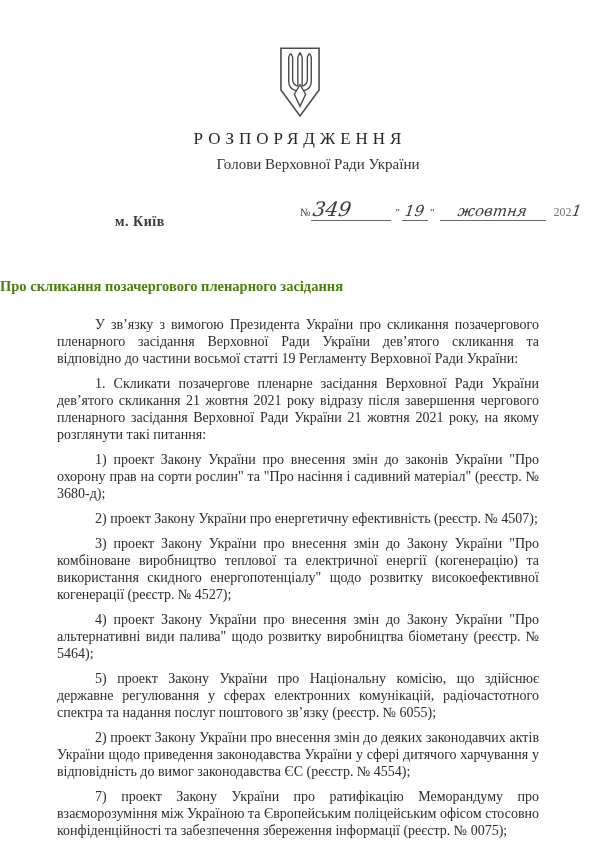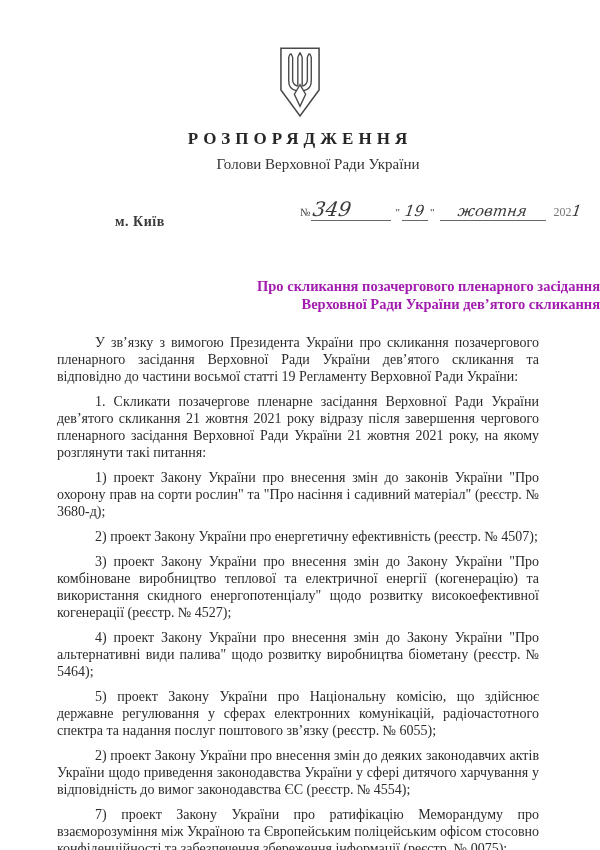--- a/index.html
+++ b/index.html
@@ -10,21 +10,21 @@
     background: #ffffff;
     color: #2b2b2b;
     font-family: "Liberation Serif", serif;
     overflow: hidden;
     box-sizing: border-box;
   }
   .header { text-align: center; padding-top: 46px; }
   .emblem { display: inline-block; line-height: 0; }
   .doc-title {
     margin-top: 5px;
-    font-size: 17px; font-weight: bold;
+    font-size: 17px; font-weight: normal;
     letter-spacing: 5px;
     color: #262626;
   }
   .doc-subtitle {
     margin-top: 7px;
     font-size: 15px;
     color: #333333;
     padding-left: 36px;
   }
   .dateline {
@@ -60,24 +60,24 @@
     color: #3a3a3a;
     display: inline-block;
     transform: skewX(-8deg);
   }
   .hand.big { font-size: 20px; }
   .hand.mid { font-size: 15px; }
   .quote { font-size: 11px; color: #3a3a3a; padding: 0 2px; }
   .year { font-size: 12px; color: #737373; margin-left: 5px; }
   .heading {
     margin-top: 44px;
-    text-align: right;
+    text-align: left;
     font-size: 14.5px; font-weight: bold;
     line-height: 1.25;
-    color: #a21caf;
+    color: #4d7c0f;
   }
   .body-text {
     margin: 21px 53px 0 57px;
     font-size: 14px;
     line-height: 17px;
     text-align: justify;
   }
   .body-text .para {
     margin: 0 8px 8px 0;
     text-indent: 38px;
@@ -115,21 +115,20 @@
     <span class="numdate">
       <span class="num-sign">№</span><span class="blank number"><span class="hand big">349</span></span>
       <span class="quote">"</span><span class="blank day"><span class="hand mid">19</span></span><span class="quote">"</span>
       <span class="blank month"><span class="hand mid">жовтня</span></span>
       <span class="year">202</span><span class="hand mid">1</span>
     </span>
   </div>
 
   <div class="heading">
     <div>Про скликання позачергового пленарного засідання</div>
-    <div>Верховної Ради України дев’ятого скликання</div>
   </div>
 
   <div class="body-text">
       <p class="para">У зв’язку з вимогою Президента України про скликання позачергового пленарного засідання Верховної Ради України дев’ятого скликання та відповідно до частини восьмої статті 19 Регламенту Верховної Ради України:</p>
       <p class="para">1. Скликати позачергове пленарне засідання Верховної Ради України дев’ятого скликання 21 жовтня 2021 року відразу після завершення чергового пленарного засідання Верховної Ради України 21 жовтня 2021 року, на якому розглянути такі питання:</p>
       <p class="para">1) проект Закону України про внесення змін до законів України "Про охорону прав на сорти рослин" та "Про насіння і садивний матеріал" (реєстр. № 3680-д);</p>
       <p class="para">2) проект Закону України про енергетичну ефективність (реєстр. № 4507);</p>
       <p class="para">3) проект Закону України про внесення змін до Закону України "Про комбіноване виробництво теплової та електричної енергії (когенерацію) та використання скидного енергопотенціалу" щодо розвитку високоефективної когенерації (реєстр. № 4527);</p>
       <p class="para">4) проект Закону України про внесення змін до Закону України "Про альтернативні види палива" щодо розвитку виробництва біометану (реєстр. № 5464);</p>
       <p class="para">5) проект Закону України про Національну комісію, що здійснює державне регулювання у сферах електронних комунікацій, радіочастотного спектра та надання послуг поштового зв’язку (реєстр. № 6055);</p>

